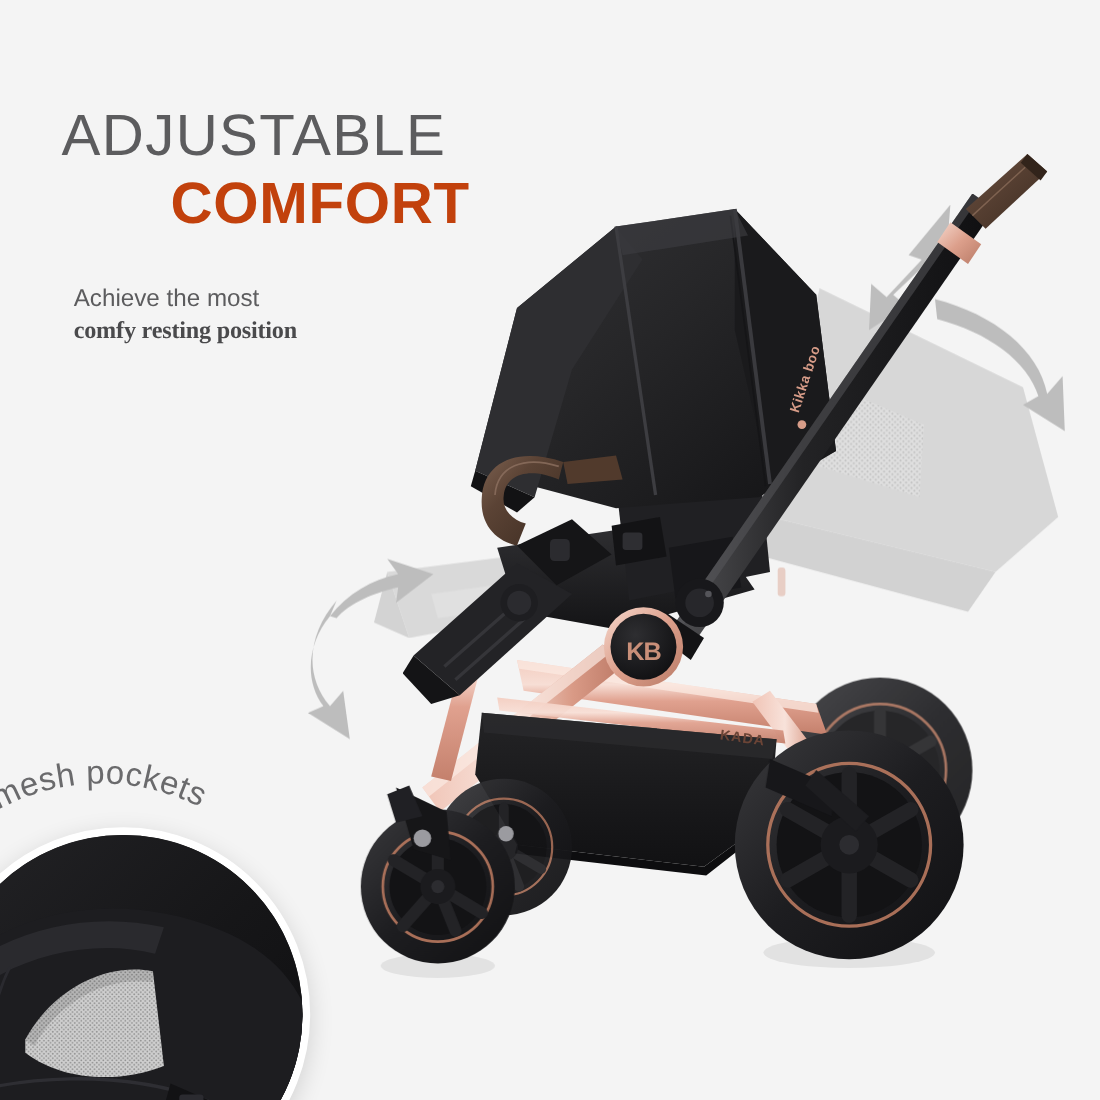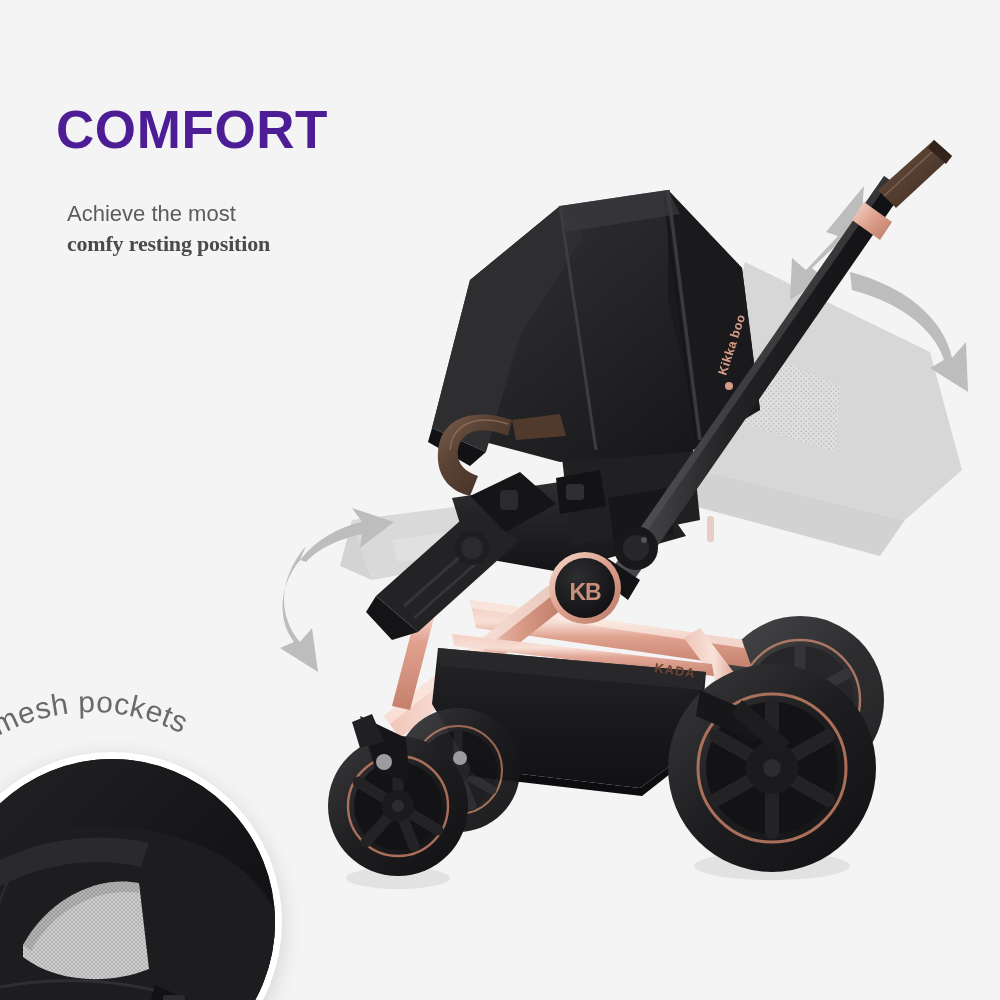--- a/index.html
+++ b/index.html
@@ -12,21 +12,21 @@
   .stage{position:absolute;inset:0;background:#f4f4f4;}
 
   
   .copy{position:absolute;left:56px;top:96px;width:470px;}
   .h1-light{
     font-size:53px;font-weight:300;letter-spacing:1.2px;
     color:#5c5c5e;line-height:1.06;white-space:nowrap;
   }
   .h1-bold{
     font-size:53px;font-weight:700;letter-spacing:0.6px;
-    color:#4c1d95;line-height:1.12;white-space:nowrap;margin-top:4px;
+    color:#c2410c;line-height:1.12;white-space:nowrap;margin-top:4px;text-align:center;
   }
   .sub{margin-top:40px;font-size:22px;line-height:1.33;color:#5c5c5e;font-weight:300;margin-left:11px;}
   .sub .b{font-weight:700;color:#4a4a4c;display:block;letter-spacing:-0.2px;font-family:Liberation Serif, serif;}
   .sub .l{display:block;font-weight:300;}
 
   
   .art{position:absolute;left:0;top:0;width:1000px;height:1000px;}
 
   
   .inset-wrap{position:absolute;left:-58px;top:752px;width:340px;height:340px;}
@@ -41,20 +41,21 @@
     font-family:"Liberation Sans", sans-serif;
     font-size:30px;font-weight:300;fill:#6a6a6c;letter-spacing:0.5px;
   }
 </style>
 </head>
 <body>
 
 <div class="stage">
 
   <div class="copy">
+    <div class="h1-light">ADJUSTABLE</div>
     <div class="h1-bold">COMFORT</div>
     <div class="sub">
       <span class="l">Achieve the most</span>
       <span class="b">comfy resting position</span>
     </div>
   </div>
 
   <svg class="art" viewBox="0 0 1000 1000">
     <defs>
       <linearGradient id="gFrame" x1="0" y1="0" x2="0" y2="1">

